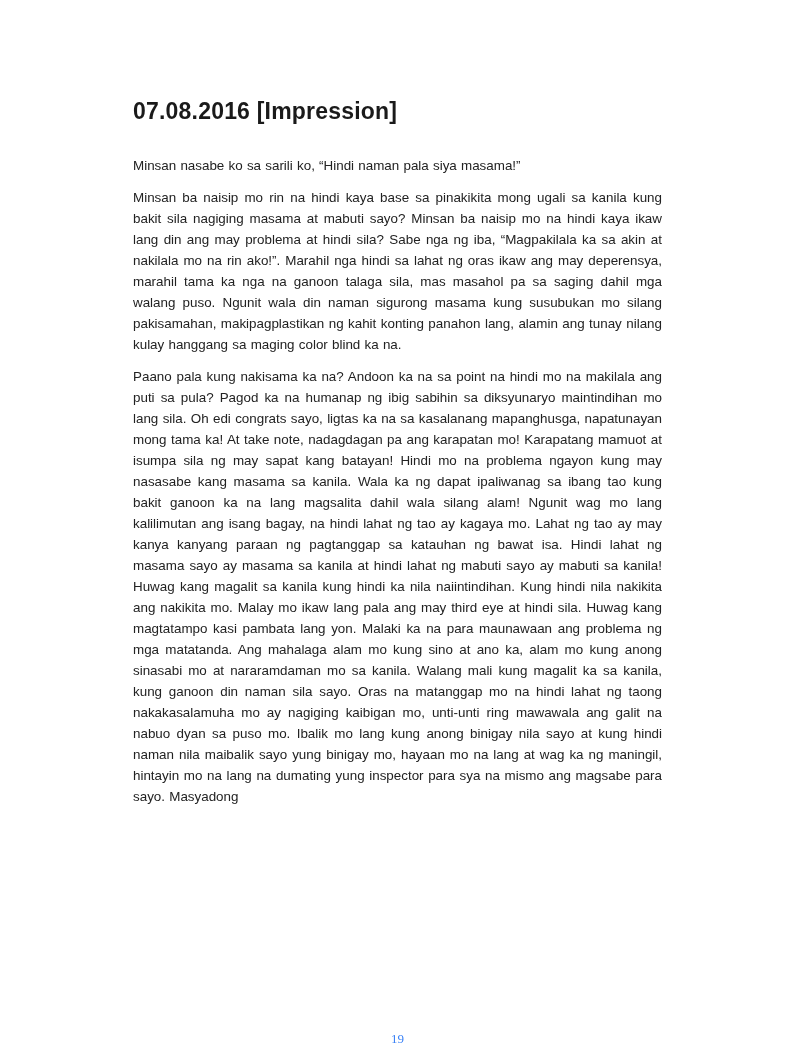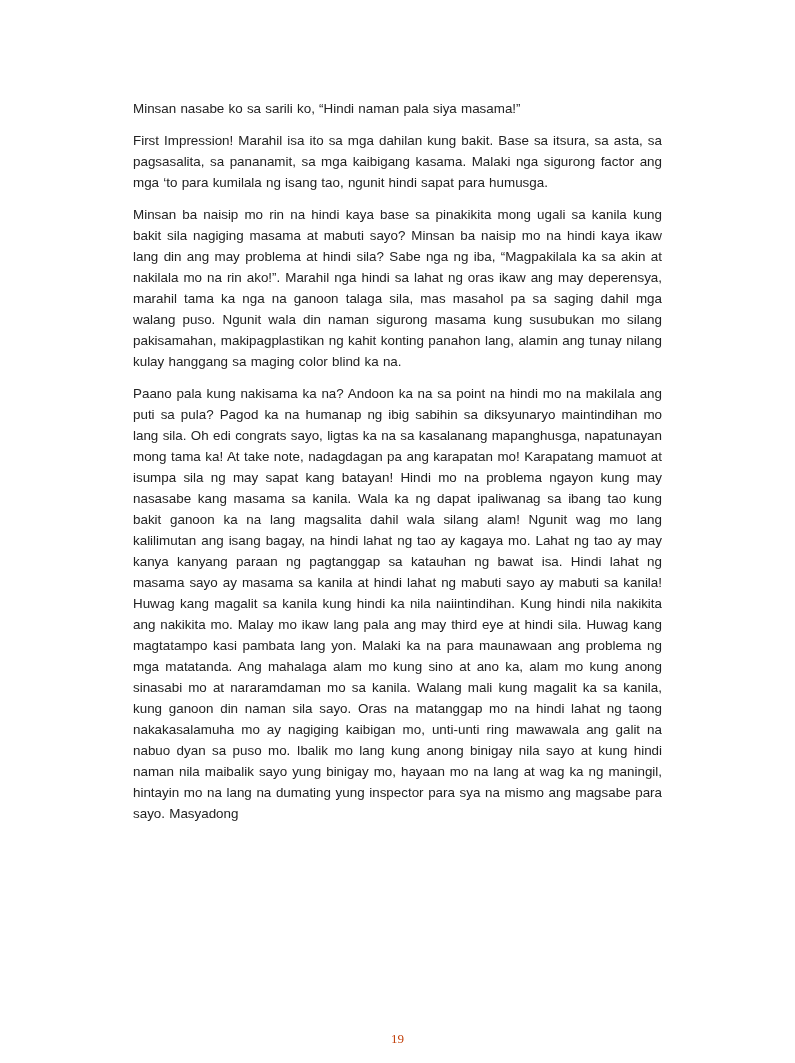--- a/index.html
+++ b/index.html
@@ -34,28 +34,28 @@
     color: #222222;
     word-spacing: 0.5px;
   }
   .page-number {
     position: absolute;
     bottom: 16px;
     left: 0;
     width: 795px;
     text-align: center;
     font-size: 13px;
-    color: #c2410c;
+    color: #3b82f6;
     font-family: "Liberation Serif", serif;
   }
 </style>
 </head>
 <body>
 
 <div class="page">
+  <h1 class="doc-title">07.08.2016 [Impression]</h1>
 
   <p class="doc-paragraph">Minsan nasabe ko sa sarili ko, “Hindi naman pala siya masama!”</p>
-  <p class="doc-paragraph">First Impression! Marahil isa ito sa mga dahilan kung bakit. Base sa itsura, sa asta, sa pagsasalita, sa pananamit, sa mga kaibigang kasama. Malaki nga sigurong factor ang mga ‘to para kumilala ng isang tao, ngunit hindi sapat para humusga.</p>
   <p class="doc-paragraph">Minsan ba naisip mo rin na hindi kaya base sa pinakikita mong ugali sa kanila kung bakit sila nagiging masama at mabuti sayo? Minsan ba naisip mo na hindi kaya ikaw lang din ang may problema at hindi sila? Sabe nga ng iba, “Magpakilala ka sa akin at nakilala mo na rin ako!”. Marahil nga hindi sa lahat ng oras ikaw ang may deperensya, marahil tama ka nga na ganoon talaga sila, mas masahol pa sa saging dahil mga walang puso. Ngunit wala din naman sigurong masama kung susubukan mo silang pakisamahan, makipagplastikan ng kahit konting panahon lang, alamin ang tunay nilang kulay hanggang sa maging color blind ka na.</p>
   <p class="doc-paragraph">Paano pala kung nakisama ka na? Andoon ka na sa point na hindi mo na makilala ang puti sa pula? Pagod ka na humanap ng ibig sabihin sa diksyunaryo maintindihan mo lang sila. Oh edi congrats sayo, ligtas ka na sa kasalanang mapanghusga, napatunayan mong tama ka! At take note, nadagdagan pa ang karapatan mo! Karapatang mamuot at isumpa sila ng may sapat kang batayan! Hindi mo na problema ngayon kung may nasasabe kang masama sa kanila. Wala ka ng dapat ipaliwanag sa ibang tao kung bakit ganoon ka na lang magsalita dahil wala silang alam! Ngunit wag mo lang kalilimutan ang isang bagay, na hindi lahat ng tao ay kagaya mo. Lahat ng tao ay may kanya kanyang paraan ng pagtanggap sa katauhan ng bawat isa. Hindi lahat ng masama sayo ay masama sa kanila at hindi lahat ng mabuti sayo ay mabuti sa kanila! Huwag kang magalit sa kanila kung hindi ka nila naiintindihan. Kung hindi nila nakikita ang nakikita mo. Malay mo ikaw lang pala ang may third eye at hindi sila. Huwag kang magtatampo kasi pambata lang yon. Malaki ka na para maunawaan ang problema ng mga matatanda. Ang mahalaga alam mo kung sino at ano ka, alam mo kung anong sinasabi mo at nararamdaman mo sa kanila. Walang mali kung magalit ka sa kanila, kung ganoon din naman sila sayo. Oras na matanggap mo na hindi lahat ng taong nakakasalamuha mo ay nagiging kaibigan mo, unti-unti ring mawawala ang galit na nabuo dyan sa puso mo. Ibalik mo lang kung anong binigay nila sayo at kung hindi naman nila maibalik sayo yung binigay mo, hayaan mo na lang at wag ka ng maningil, hintayin mo na lang na dumating yung inspector para sya na mismo ang magsabe para sayo. Masyadong</p>
 
   <div class="page-number">19</div>
 </div>
 
 </body></html>

